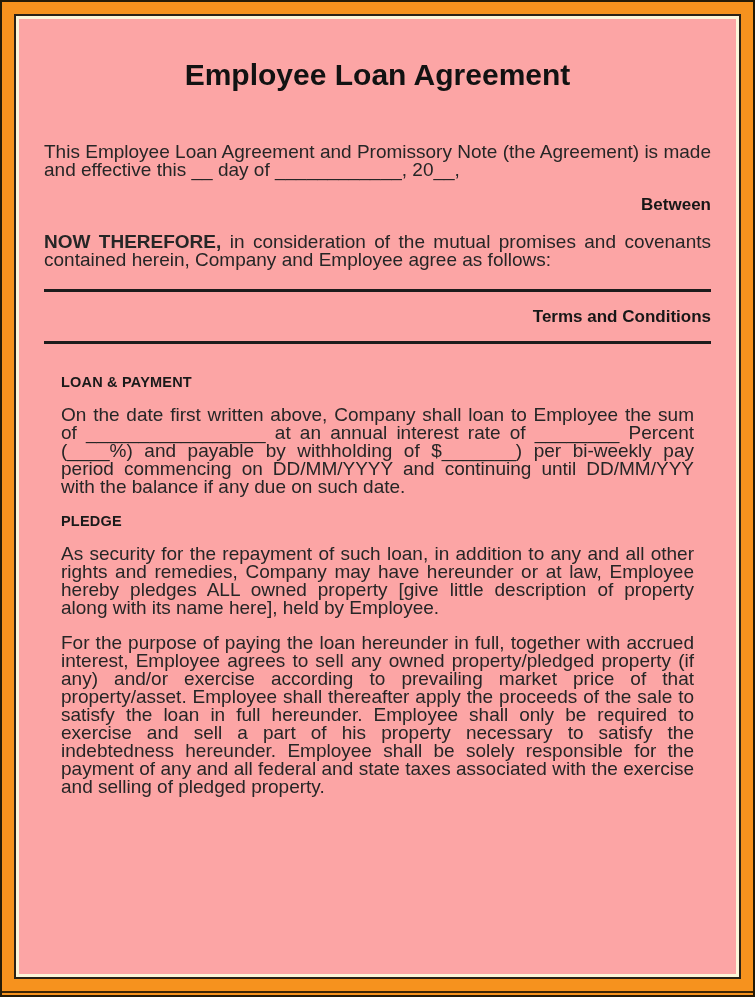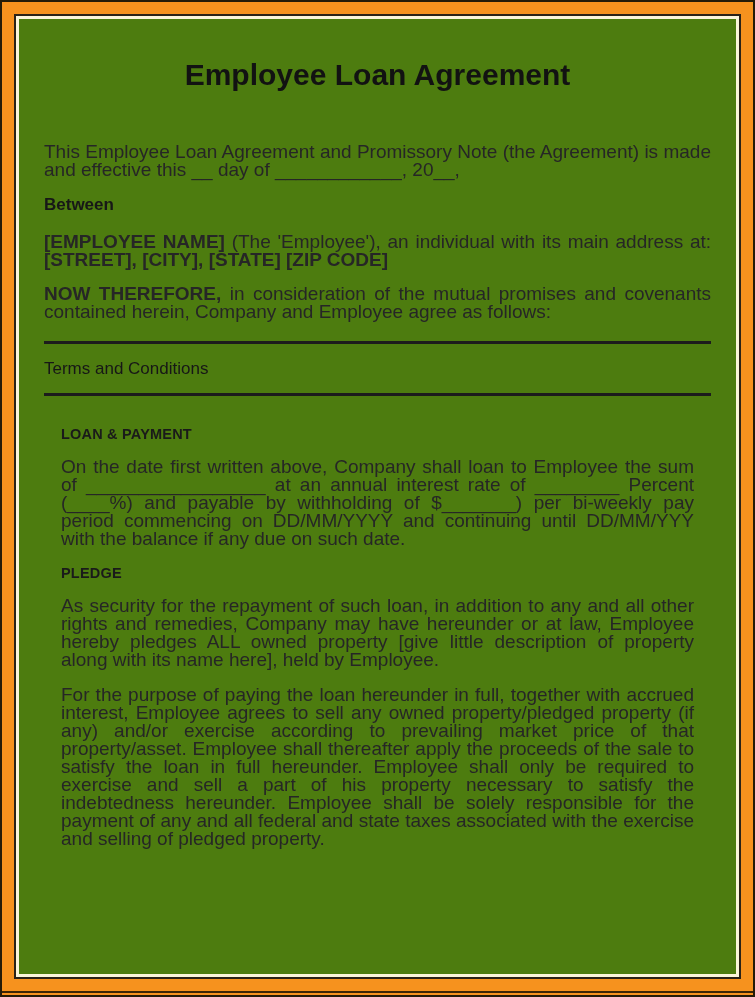--- a/index.html
+++ b/index.html
@@ -29,21 +29,21 @@
   .frame::after {
     content: "";
     position: absolute;
     left: 0; right: 0; bottom: 2px;
     height: 2px;
     background: #3D2605;
   }
   .page {
     position: absolute;
     left: 14px; top: 14px; right: 14px; bottom: 18px;
-    background: #4d7c0f;
+    background: #fca5a5;
     border: 2px solid var(--page-border);
     box-shadow: inset 0 0 0 3px var(--page-cream);
     padding: 24px 28px 20px 28px;
     overflow: hidden;
     color: var(--text-color);
   }
   .doc-title {
     font-size: 30px;
     font-weight: bold;
     text-align: center;
@@ -54,36 +54,36 @@
   .para {
     font-size: 19px;
     line-height: 18px;
     text-align: justify;
     margin: 0 0 16px 0;
   }
   .para .b { font-weight: bold; }
   .center-head {
     font-size: 17px;
     font-weight: bold;
-    text-align: left;
+    text-align: right;
     margin: 6px 0 18px 0;
     line-height: 20px;
     color: #171717;
   }
   .terms-block { margin: 20px 0 30px 0; }
   .rule {
     height: 3px;
     background: var(--rule-color);
     border: none;
     margin: 0;
   }
   .terms-head {
     font-size: 17px;
-    font-weight: normal;
-    text-align: left;
+    font-weight: bold;
+    text-align: right;
     margin: 15px 0 14px 0;
     line-height: 20px;
     color: #171717;
   }
   .section-head {
     font-size: 14.5px;
     font-weight: bold;
     margin: 0 0 16px 0;
     color: #1A1A1A;
     letter-spacing: 0.2px;
@@ -98,21 +98,20 @@
 <div class="page">
 
   <h1 class="doc-title">Employee Loan Agreement</h1>
 
   <p class="para">This Employee Loan Agreement and Promissory Note (the Agreement) is made and effective this __ day of ____________, 20__,</p>
 
   <h2 class="center-head">Between</h2>
 
 
 
-  <p class="para"><span class="b">[EMPLOYEE NAME]</span><span> (The 'Employee'), an individual with its main address at: </span><span class="b">[STREET], [CITY], [STATE] [ZIP CODE]</span></p>
 
 
   <p class="para"><span class="b">NOW THEREFORE,</span><span> in consideration of the mutual promises and covenants contained herein, Company and Employee agree as follows:</span></p>
 
   <div class="terms-block">
     <div class="rule"></div>
     <h2 class="terms-head">Terms and Conditions</h2>
     <div class="rule"></div>
   </div>
 

